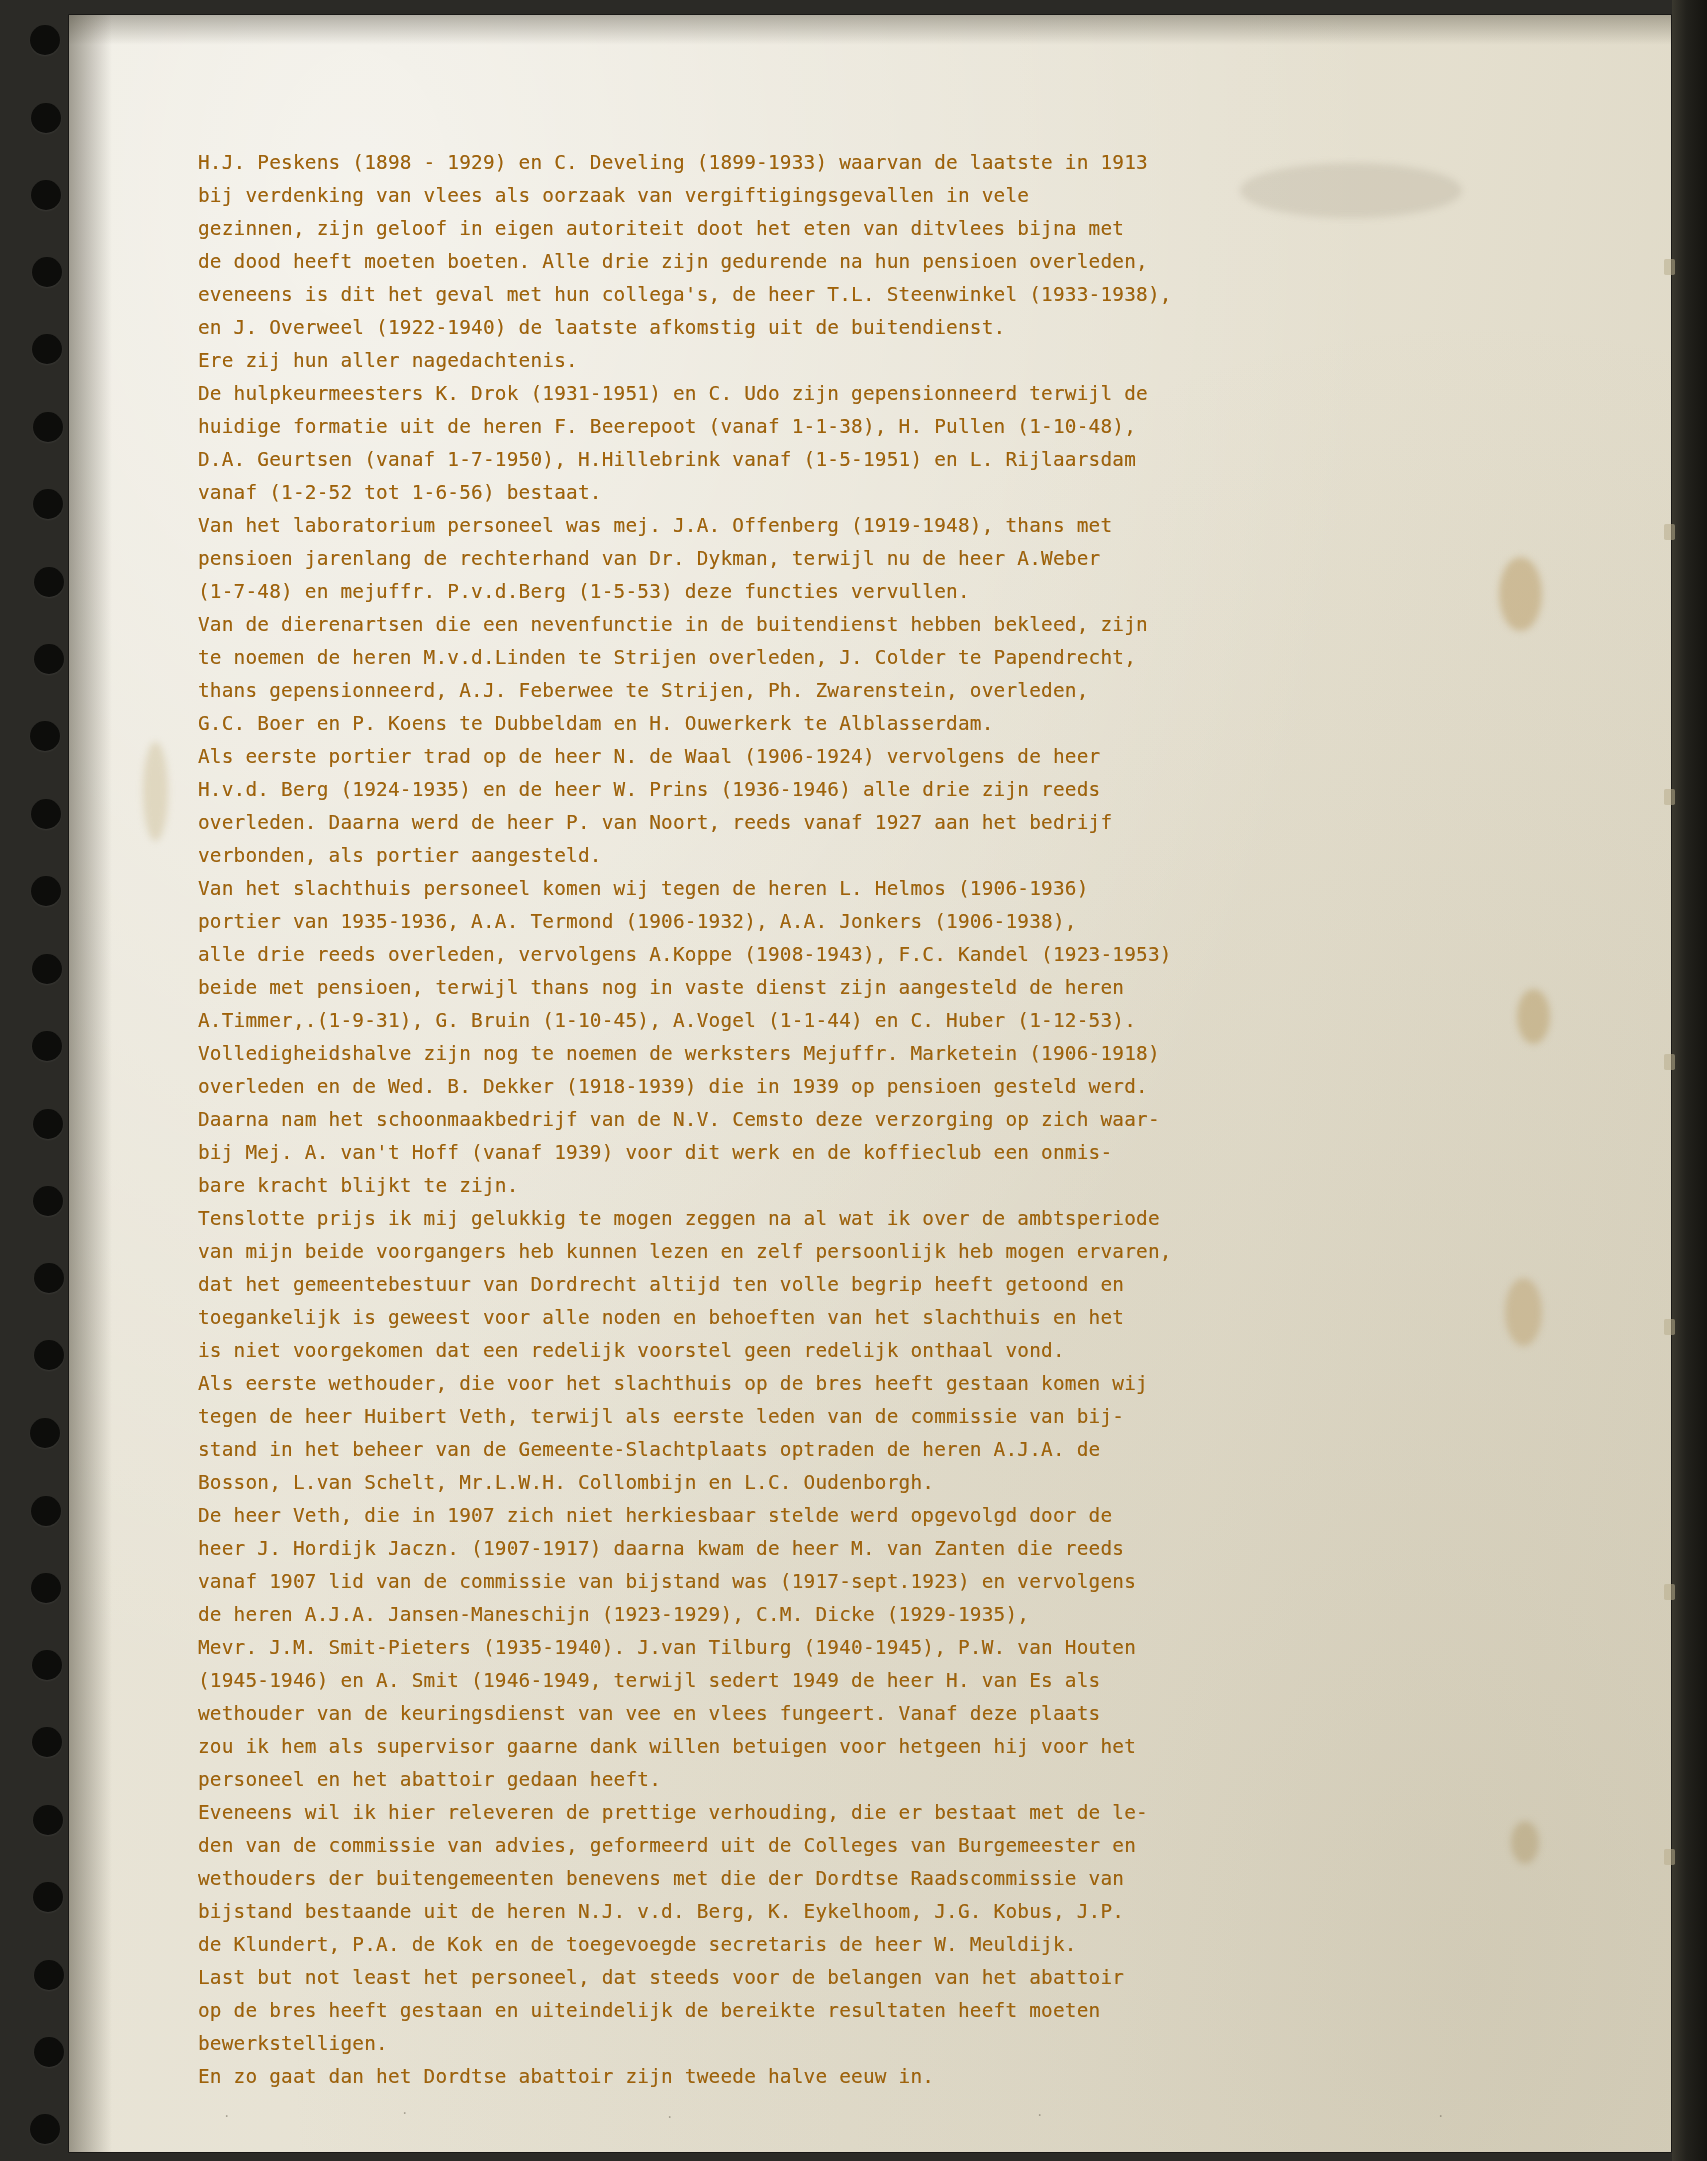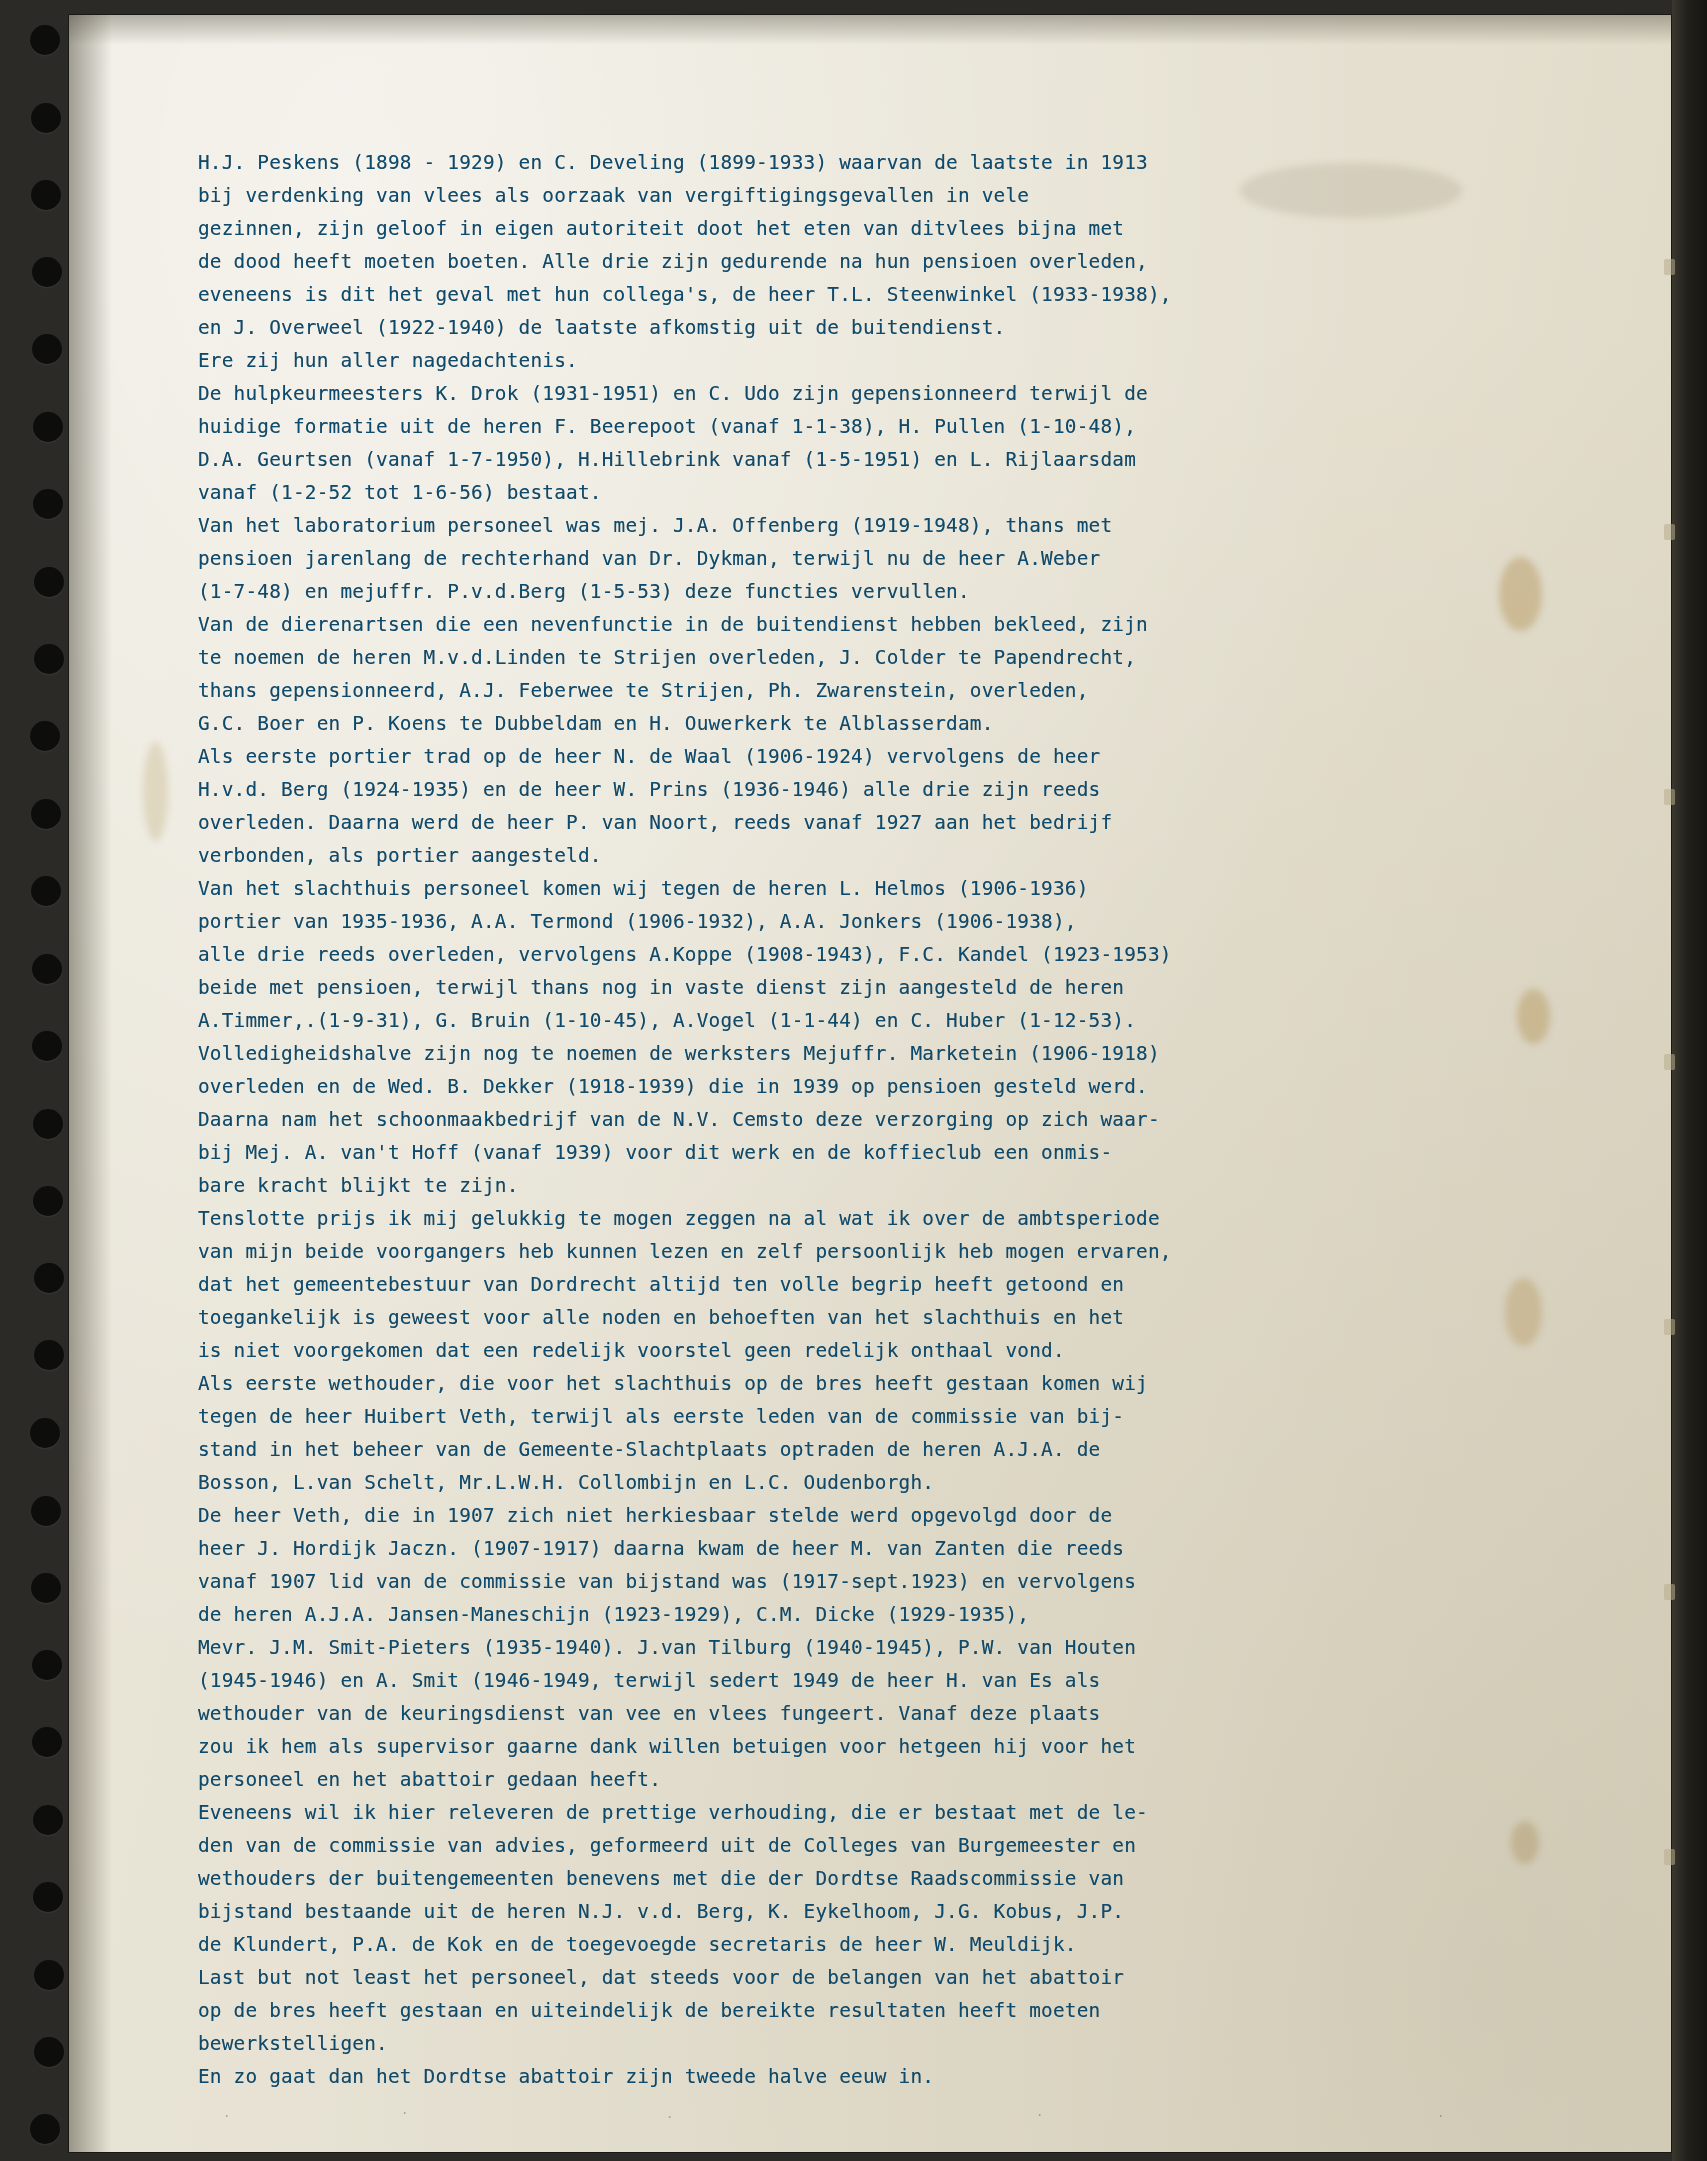--- a/index.html
+++ b/index.html
@@ -90,21 +90,21 @@
     border-radius: 50%;
     pointer-events: none;
     filter: blur(3.7px);
   }
   
   .text-body {
     position: absolute;
     left: 129px;
     top: 131px;
     width: 1381px;
-    color: #0c4a6e;
+    color: #a16207;
     font-size: 19.4px;
     line-height: 33px;
     letter-spacing: 0.2px;
     white-space: pre-wrap;
     font-family: "DejaVu Sans Mono", monospace;
     text-shadow: 0 0 0.6px rgba(40,36,28,0.35);
   }
   .text-body .ln {
     display: block;
     white-space: pre;

